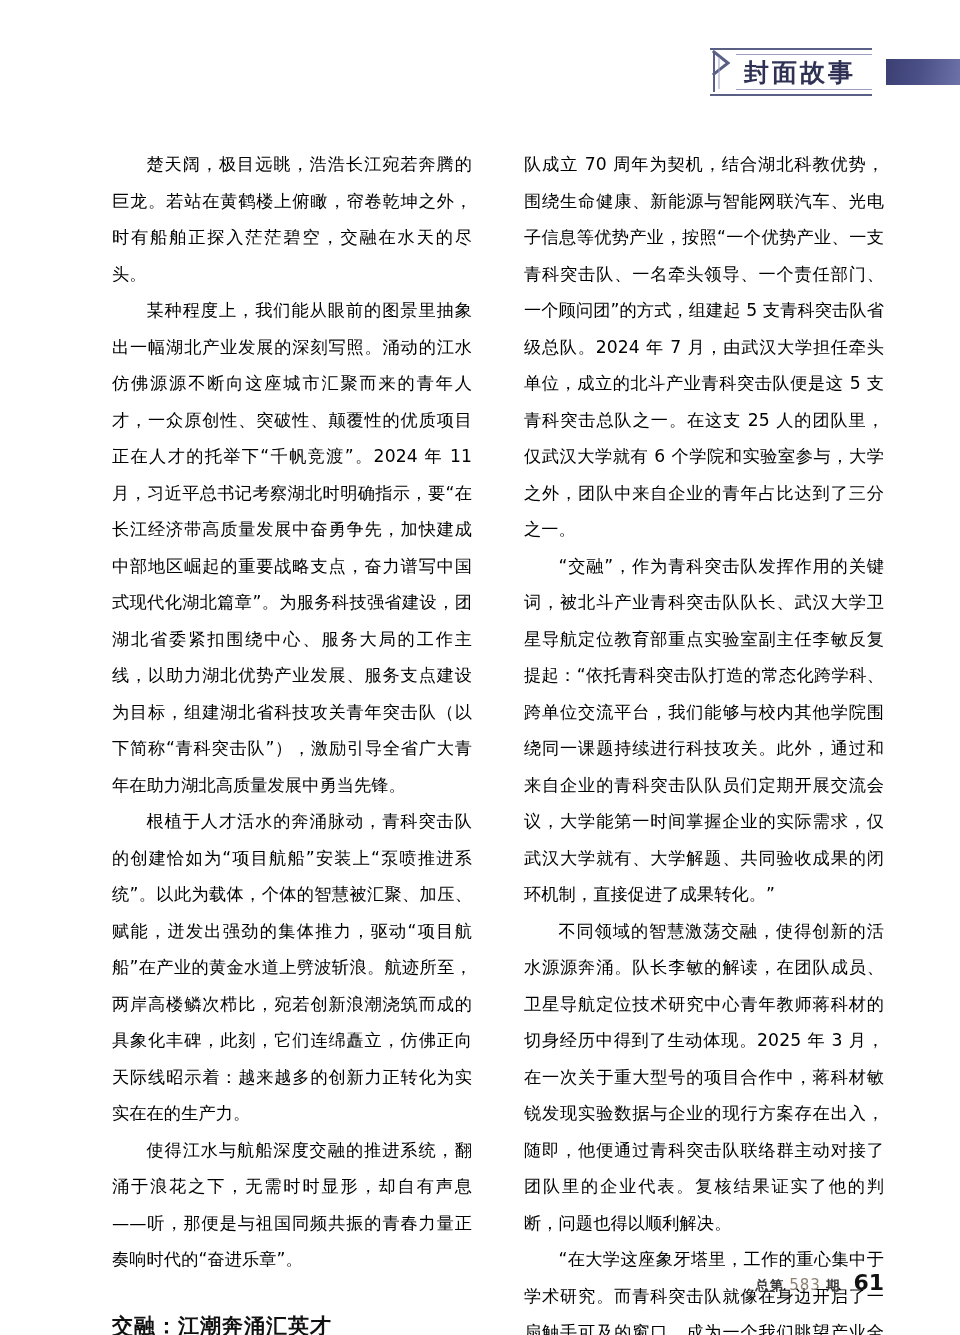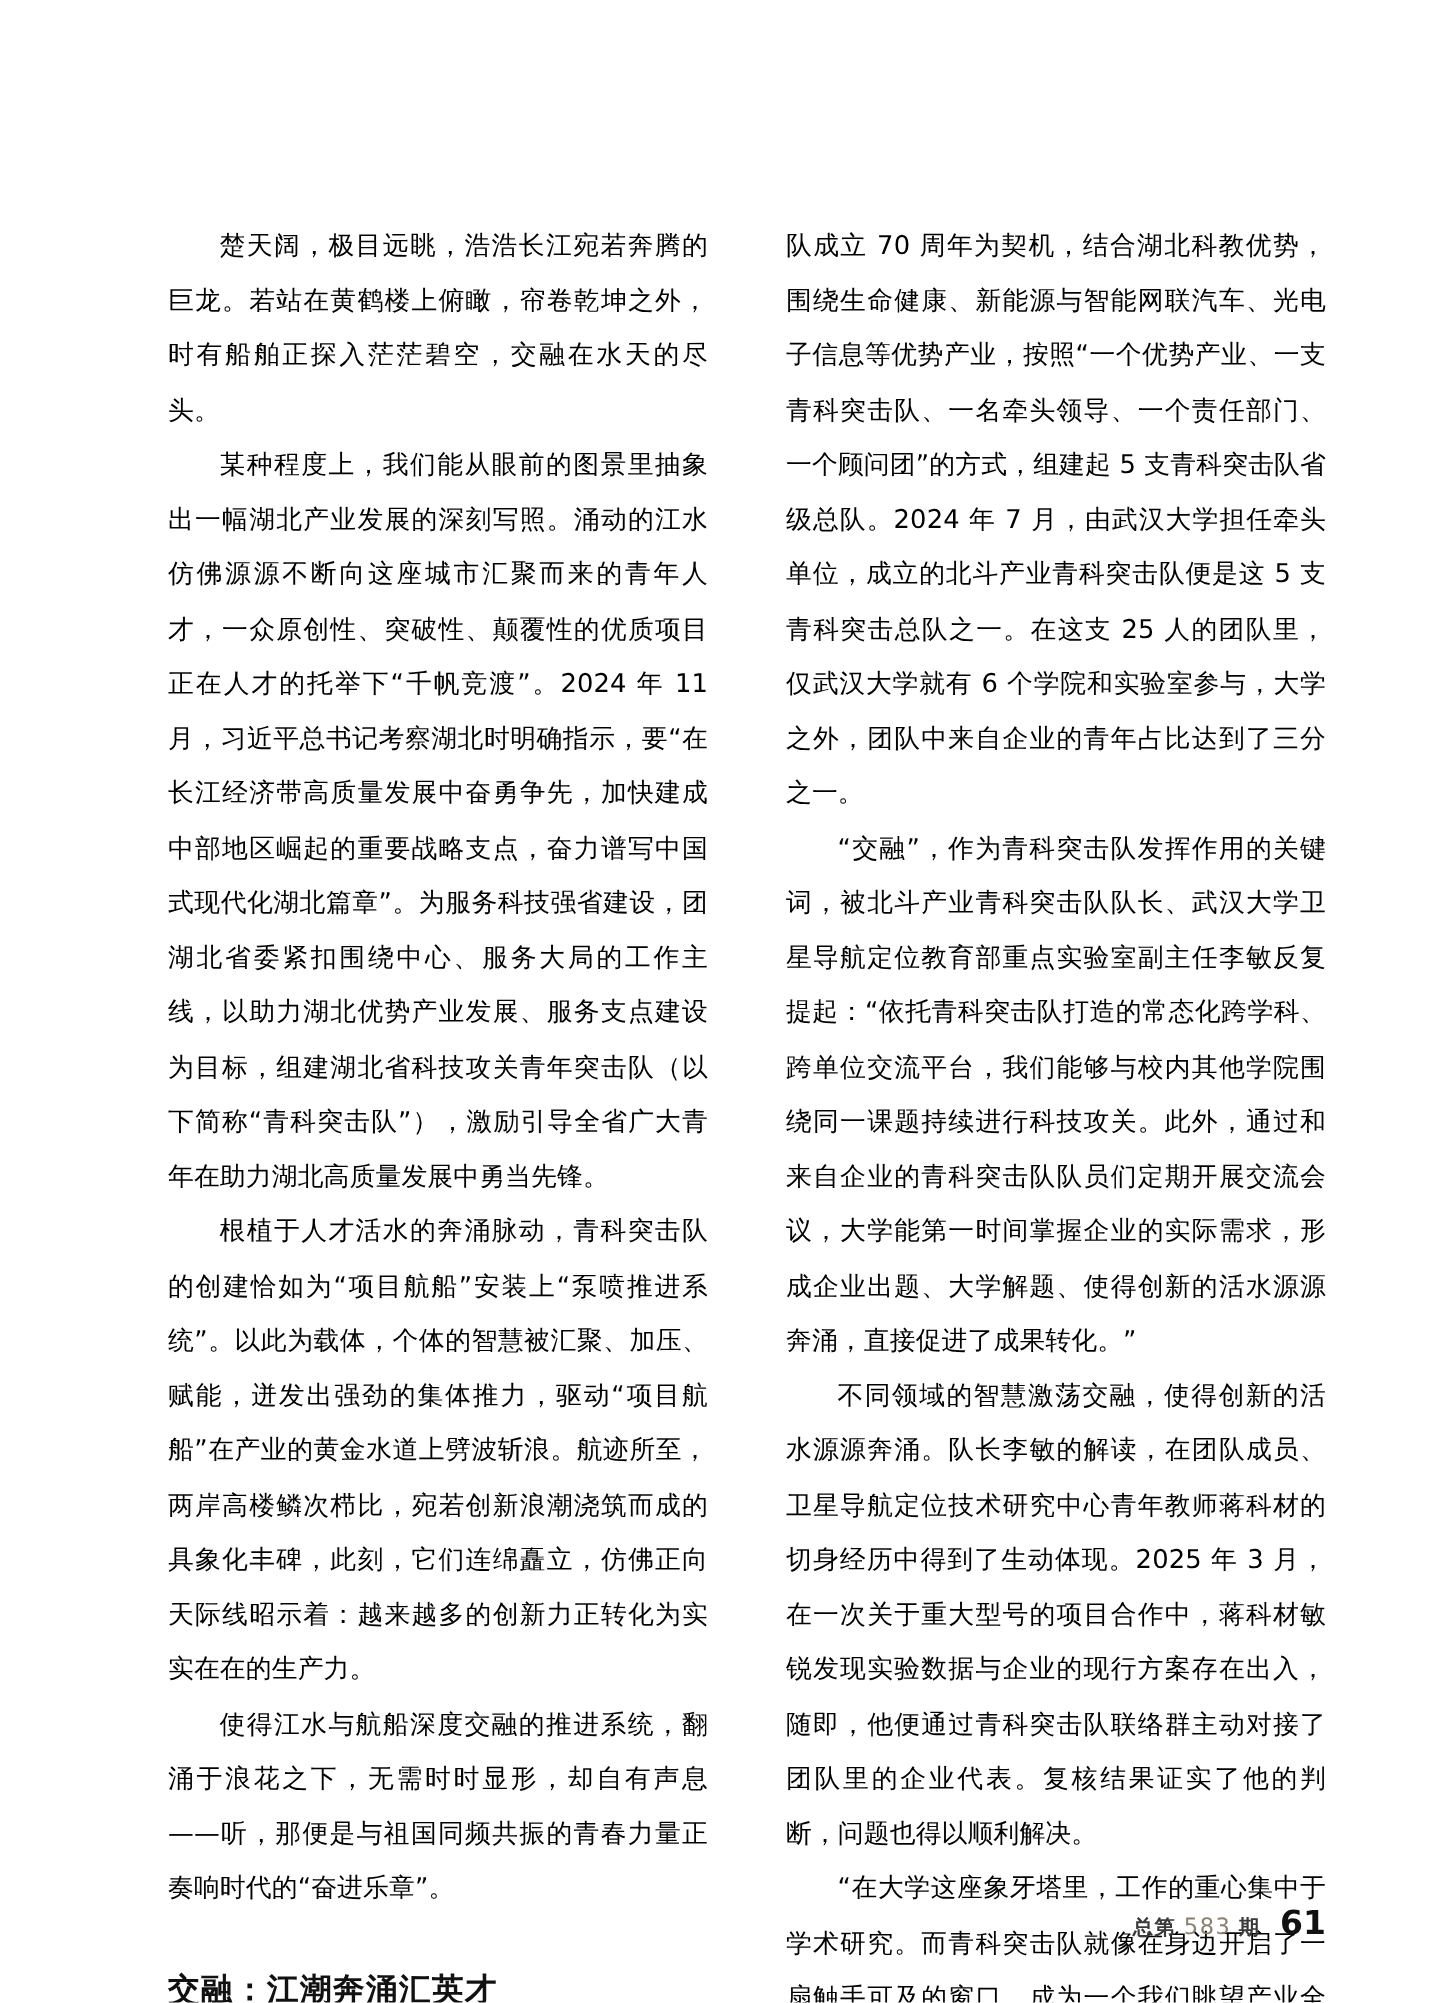--- a/index.html
+++ b/index.html
@@ -169,35 +169,50 @@
     font-weight: bold;
     color: #111111;
     margin-left: 8px;
   }
 </style>
 </head>
 <body>
 
 <div class="page">
 
+  <div class="header-band">
+    <div class="badge-wrap">
+      <div class="badge-outline">
+        <span class="chevron">
+          <svg width="22" height="44" viewBox="0 0 22 44" xmlns="http://www.w3.org/2000/svg">
+            <path d="M2 2 L16 13 L2 24" fill="none" stroke="#5a5f86" stroke-width="3" stroke-linecap="square"></path>
+            <path d="M2 2 L2 42" fill="none" stroke="#5a5f86" stroke-width="2"></path>
+            <path d="M7 7 L7 39" fill="none" stroke="#9a9ec0" stroke-width="1"></path>
+          </svg>
+        </span>
+        <span class="badge-title">封面故事</span>
+      </div>
+      <div class="badge-bar"></div>
+    </div>
+  </div>
 
   <div class="columns">
 
     <div class="col">
       <p class="indent">楚天阔，极目远眺，浩浩长江宛若奔腾的巨龙。若站在黄鹤楼上俯瞰，帘卷乾坤之外，时有船舶正探入茫茫碧空，交融在水天的尽头。</p>
       <p class="indent">某种程度上，我们能从眼前的图景里抽象出一幅湖北产业发展的深刻写照。涌动的江水仿佛源源不断向这座城市汇聚而来的青年人才，一众原创性、突破性、颠覆性的优质项目正在人才的托举下“千帆竞渡”。2024 年 11 月，习近平总书记考察湖北时明确指示，要“在长江经济带高质量发展中奋勇争先，加快建成中部地区崛起的重要战略支点，奋力谱写中国式现代化湖北篇章”。为服务科技强省建设，团湖北省委紧扣围绕中心、服务大局的工作主线，以助力湖北优势产业发展、服务支点建设为目标，组建湖北省科技攻关青年突击队（以下简称“青科突击队”），激励引导全省广大青年在助力湖北高质量发展中勇当先锋。</p>
       <p class="indent">根植于人才活水的奔涌脉动，青科突击队的创建恰如为“项目航船”安装上“泵喷推进系统”。以此为载体，个体的智慧被汇聚、加压、赋能，迸发出强劲的集体推力，驱动“项目航船”在产业的黄金水道上劈波斩浪。航迹所至，两岸高楼鳞次栉比，宛若创新浪潮浇筑而成的具象化丰碑，此刻，它们连绵矗立，仿佛正向天际线昭示着：越来越多的创新力正转化为实实在在的生产力。</p>
       <p class="indent">使得江水与航船深度交融的推进系统，翻涌于浪花之下，无需时时显形，却自有声息——听，那便是与祖国同频共振的青春力量正奏响时代的“奋进乐章”。</p>
       <h2 class="section-heading">交融：江潮奔涌汇英才</h2>
 
     </div>
 
     <div class="col">
       <p>队成立 70 周年为契机，结合湖北科教优势，围绕生命健康、新能源与智能网联汽车、光电子信息等优势产业，按照“一个优势产业、一支青科突击队、一名牵头领导、一个责任部门、一个顾问团”的方式，组建起 5 支青科突击队省级总队。2024 年 7 月，由武汉大学担任牵头单位，成立的北斗产业青科突击队便是这 5 支青科突击总队之一。在这支 25 人的团队里，仅武汉大学就有 6 个学院和实验室参与，大学之外，团队中来自企业的青年占比达到了三分之一。</p>
-      <p class="indent">“交融”，作为青科突击队发挥作用的关键词，被北斗产业青科突击队队长、武汉大学卫星导航定位教育部重点实验室副主任李敏反复提起：“依托青科突击队打造的常态化跨学科、跨单位交流平台，我们能够与校内其他学院围绕同一课题持续进行科技攻关。此外，通过和来自企业的青科突击队队员们定期开展交流会议，大学能第一时间掌握企业的实际需求，形成企业出题、大学解题、使得创新的活水源源奔涌，直接促进了成果转化。”</p>
+      <p class="indent">“交融”，作为青科突击队发挥作用的关键词，被北斗产业青科突击队队长、武汉大学卫星导航定位教育部重点实验室副主任李敏反复提起：“依托青科突击队打造的常态化跨学科、跨单位交流平台，我们能够与校内其他学院围绕同一课题持续进行科技攻关。此外，通过和来自企业的青科突击队队员们定期开展交流会议，大学能第一时间掌握企业的实际需求，仅武汉大学就有、大学解题、共同验收成果的闭环机制，直接促进了成果转化。”</p>
       <p class="indent">不同领域的智慧激荡交融，使得创新的活水源源奔涌。队长李敏的解读，在团队成员、卫星导航定位技术研究中心青年教师蒋科材的切身经历中得到了生动体现。2025 年 3 月，在一次关于重大型号的项目合作中，蒋科材敏锐发现实验数据与企业的现行方案存在出入，随即，他便通过青科突击队联络群主动对接了团队里的企业代表。复核结果证实了他的判断，问题也得以顺利解决。</p>
       <p class="indent">“在大学这座象牙塔里，工作的重心集中于学术研究。而青科突击队就像在身边开启了一扇触手可及的窗口，成为一个我们眺望产业全景的直接渠道。”感受到自己的实验数据能</p>
     </div>
 
   </div>
 
   <div class="footer">
     <span class="issue-label">总第</span>
     <span class="issue-number">583</span>
     <span class="issue-suffix">期</span>

